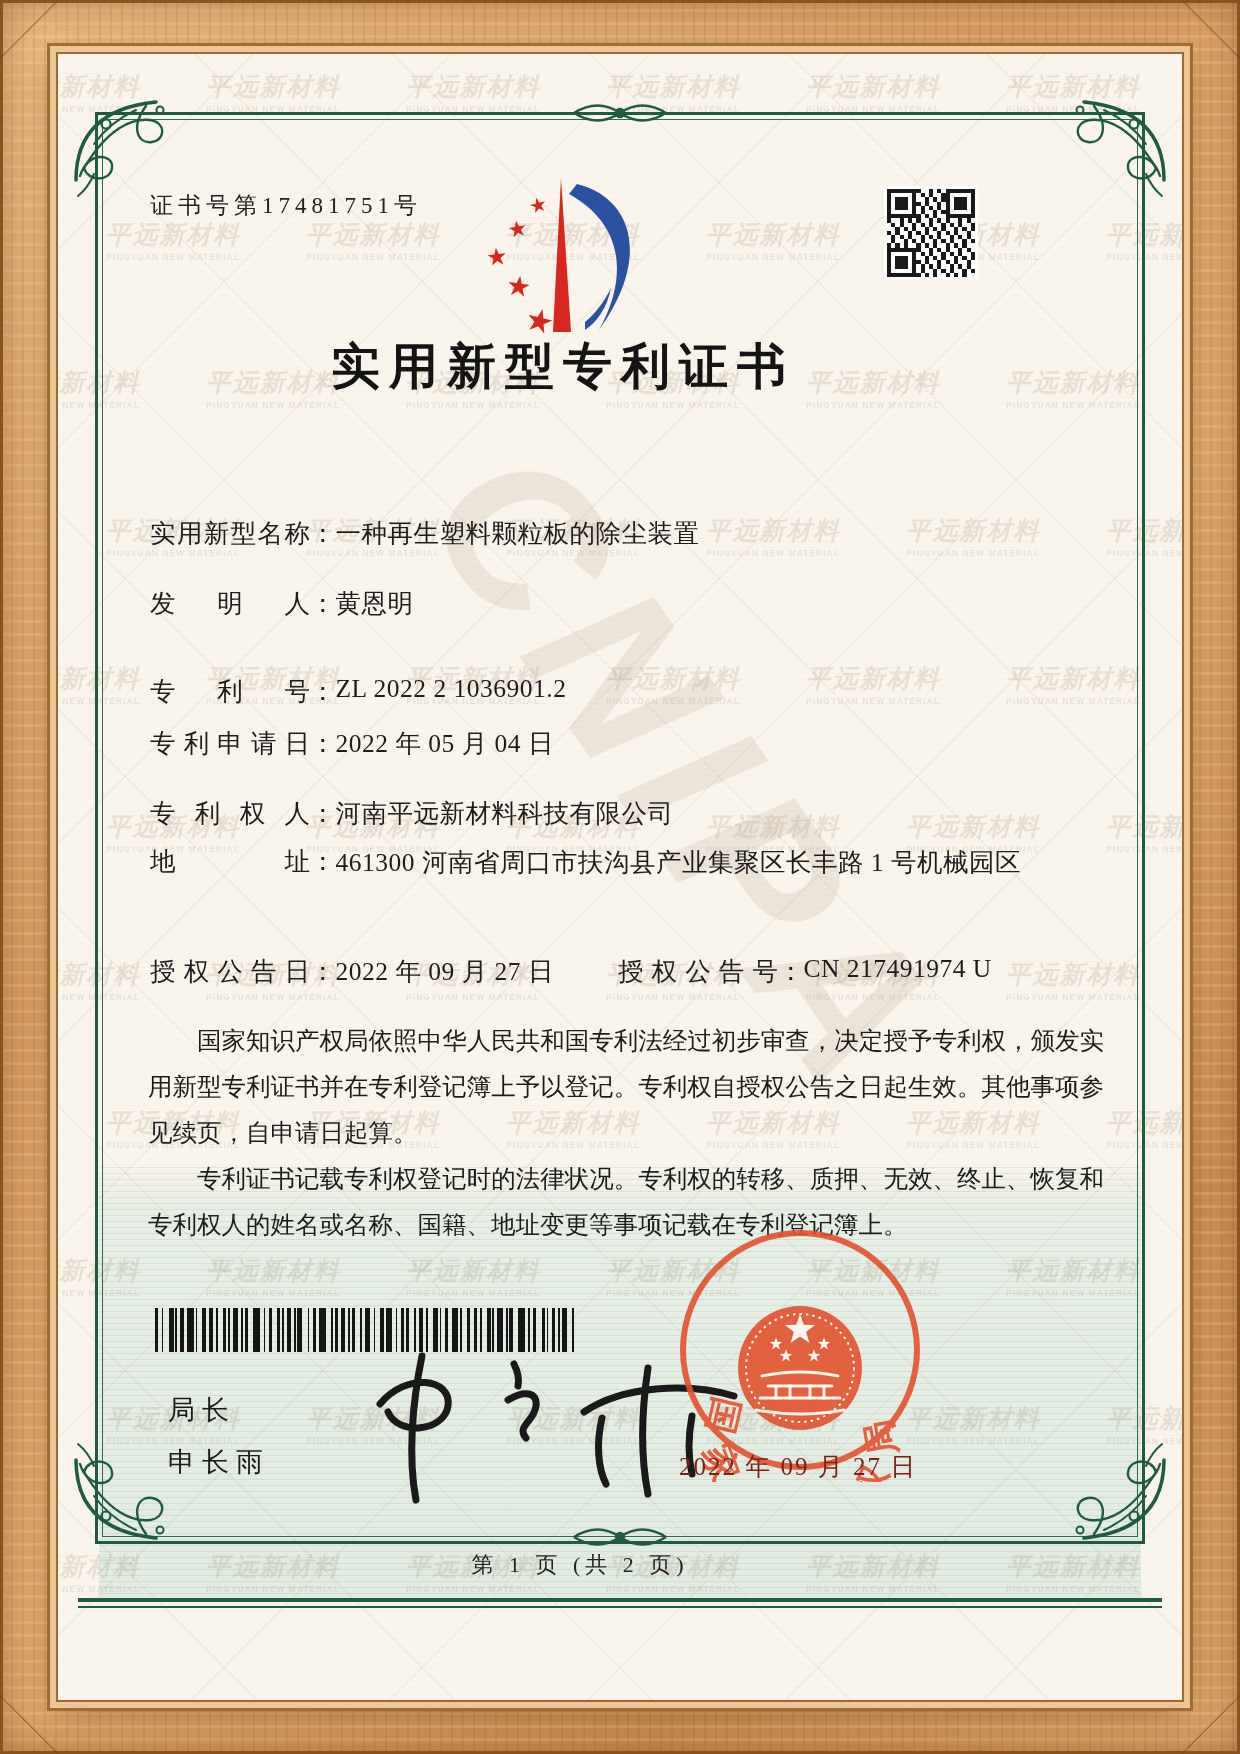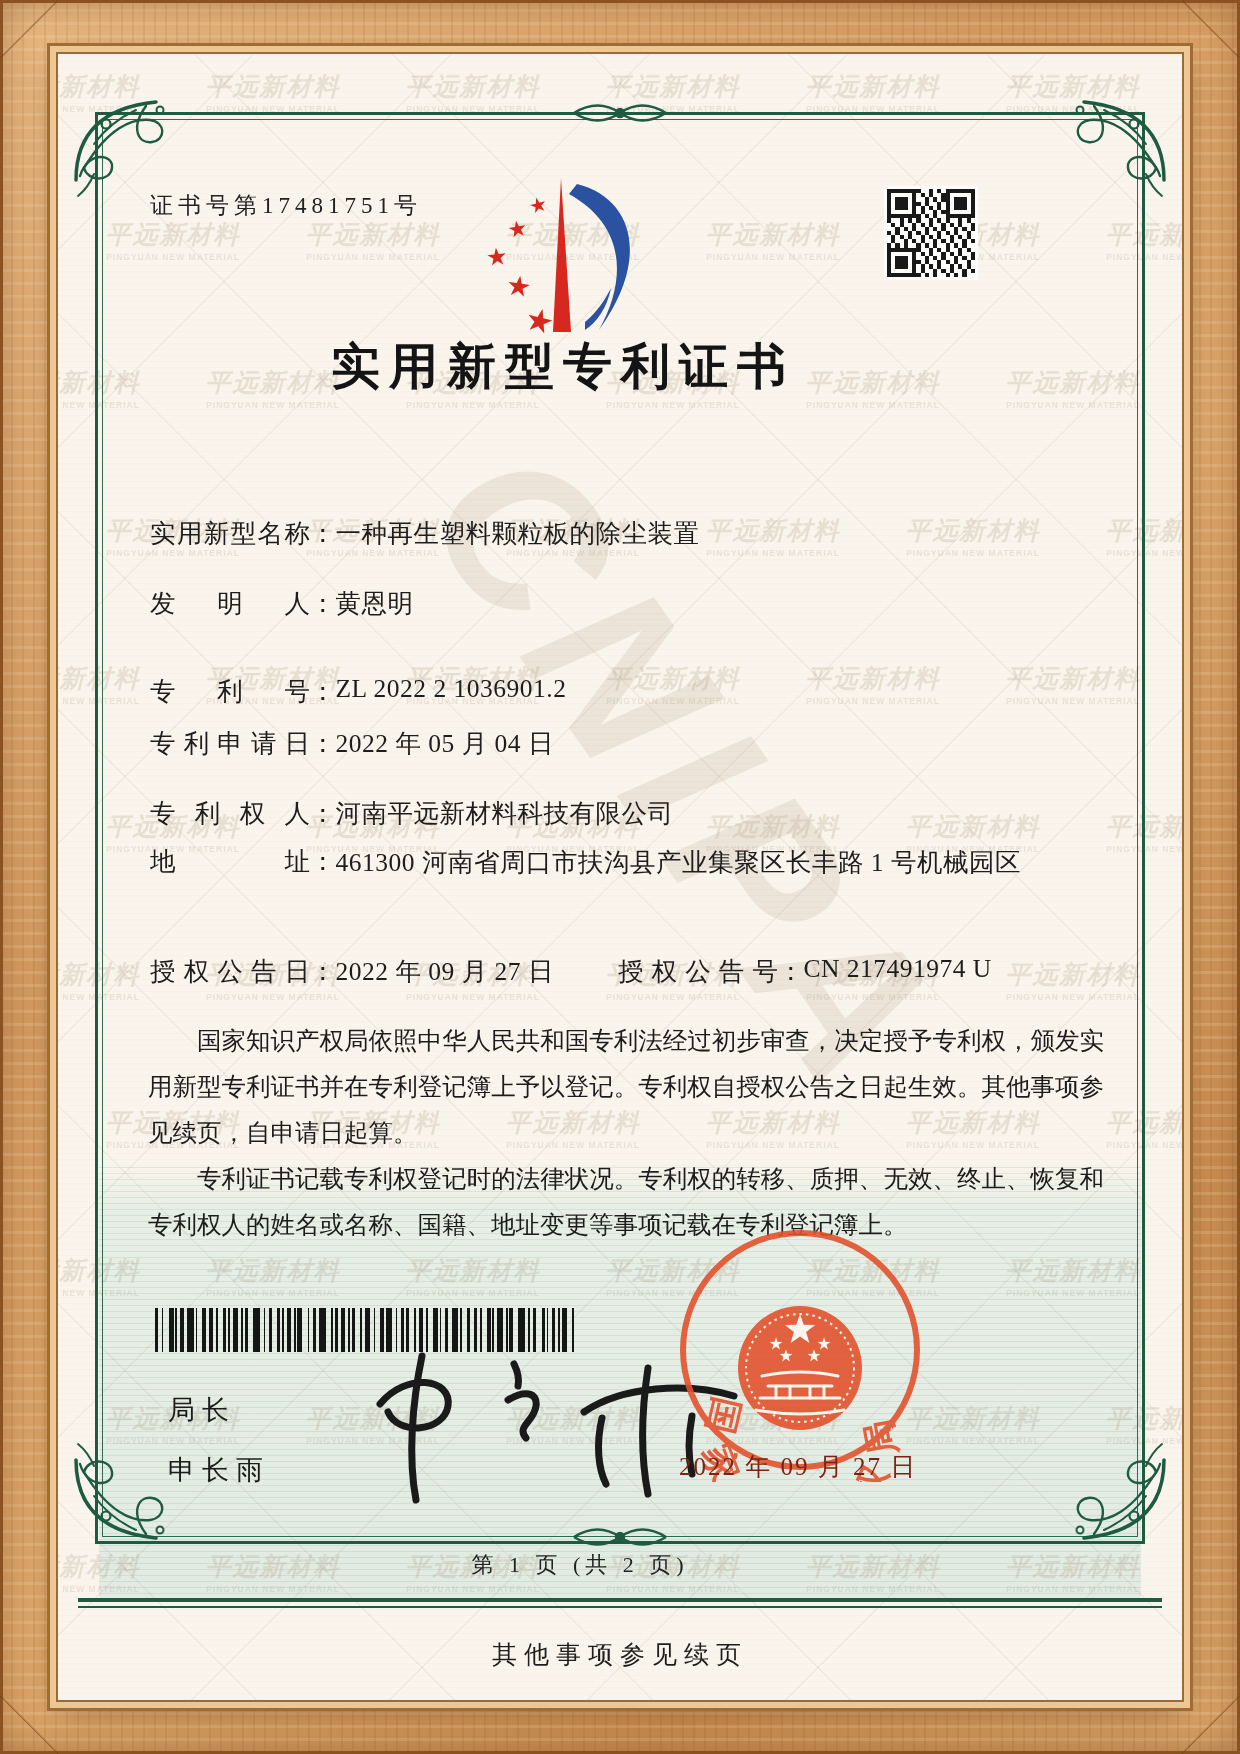--- a/index.html
+++ b/index.html
@@ -116,21 +116,21 @@
   .bodytext p { text-indent:2em; margin:0; }
 
   
   .barcode { position:absolute; left:97px; top:1254px; width:438px; height:44px; z-index:4;
     display:flex; align-items:stretch; }
   .barcode div { background:#151515; flex:none; }
 
   
   .signer { position:absolute; left:110px; z-index:4; font-family:"Liberation Sans",sans-serif;
     font-size:27px; color:#1b1b1b; letter-spacing:7px; }
-  .signer.t { top:1338px; } .signer.n { top:1390px;margin-top:8px; }
+  .signer.t { top:1338px; } .signer.n { top:1390px; }
   .sig { position:absolute; left:278px; top:1288px; width:430px; height:175px; z-index:4; }
 
   
   .seal { position:absolute; left:610px; top:1164px; width:264px; height:264px; z-index:5; opacity:0.9; }
   .seal-date {
     position:absolute; left:564px; top:1396px; width:352px; z-index:6; text-align:center;
     font-size:25px; color:#7e2014; letter-spacing:2px;
   }
 
   
@@ -1118,15 +1118,14 @@
           <path d="M108,168 L108,180 M122,168 L122,180 M142,168 L142,180 M156,168 L156,180"></path>
           <path d="M88,192 Q132,200 176,192"></path>
         </g>
       </g>
     </svg>
   </div>
   <div class="seal-date">2022 年 09 月 27 日</div>
 
   <div class="page-footer">第 1 页 (共 2 页)</div>
   <div class="separator"></div>
-  <div class="note">其他事项参见续页</div>
 
 </div>
 
 </body></html>

